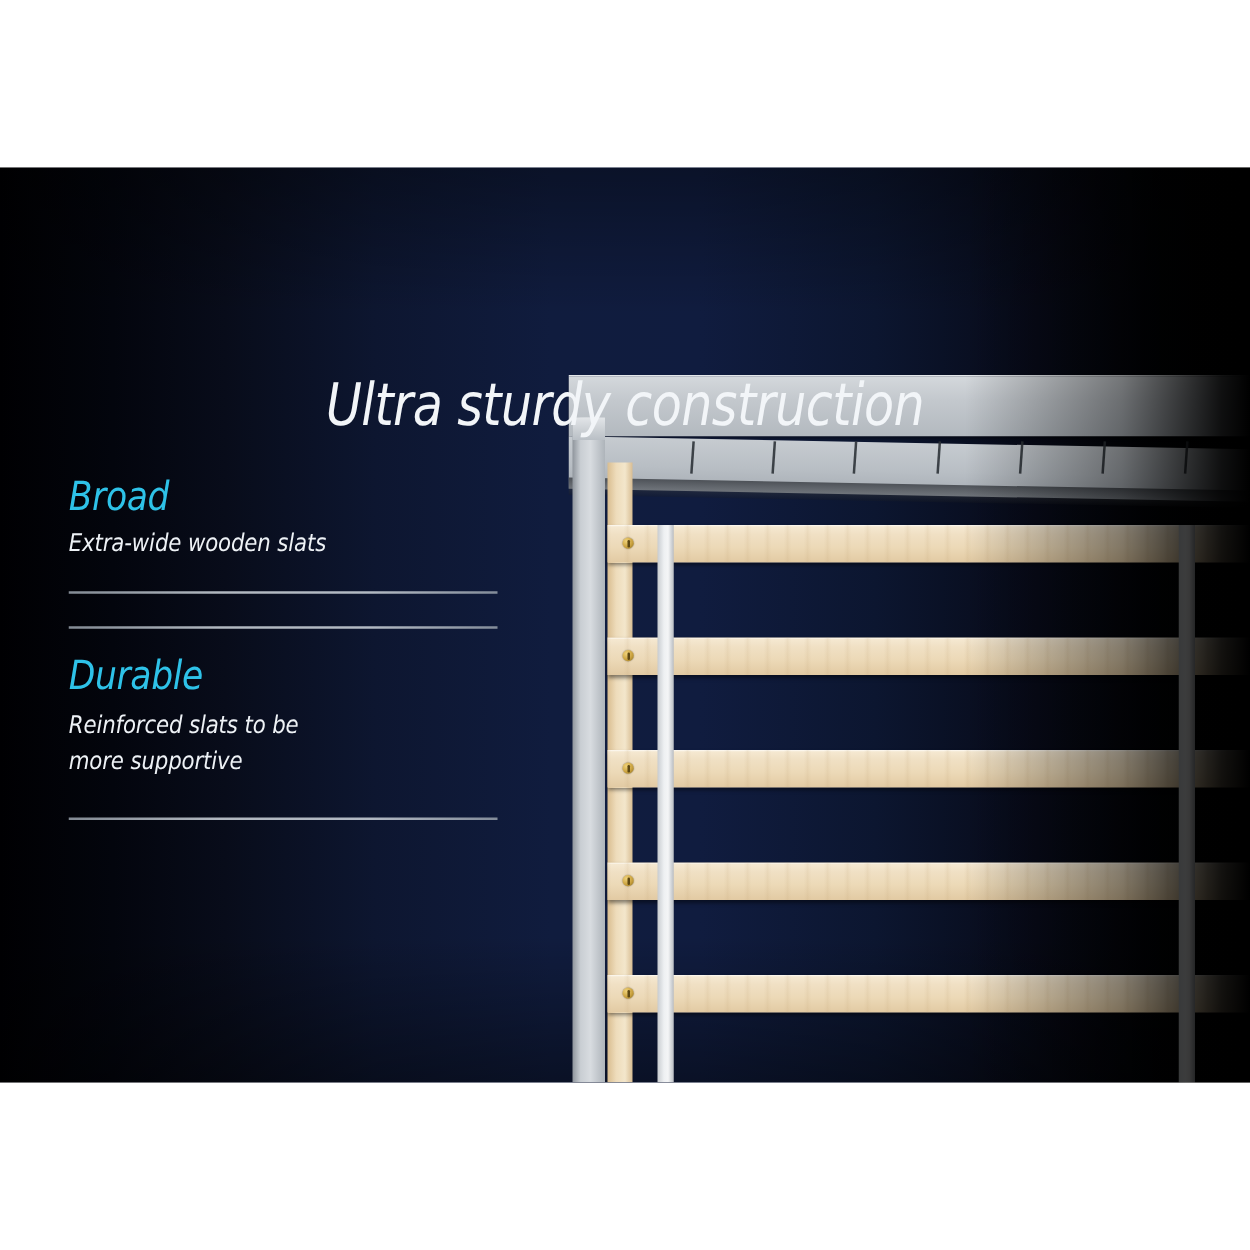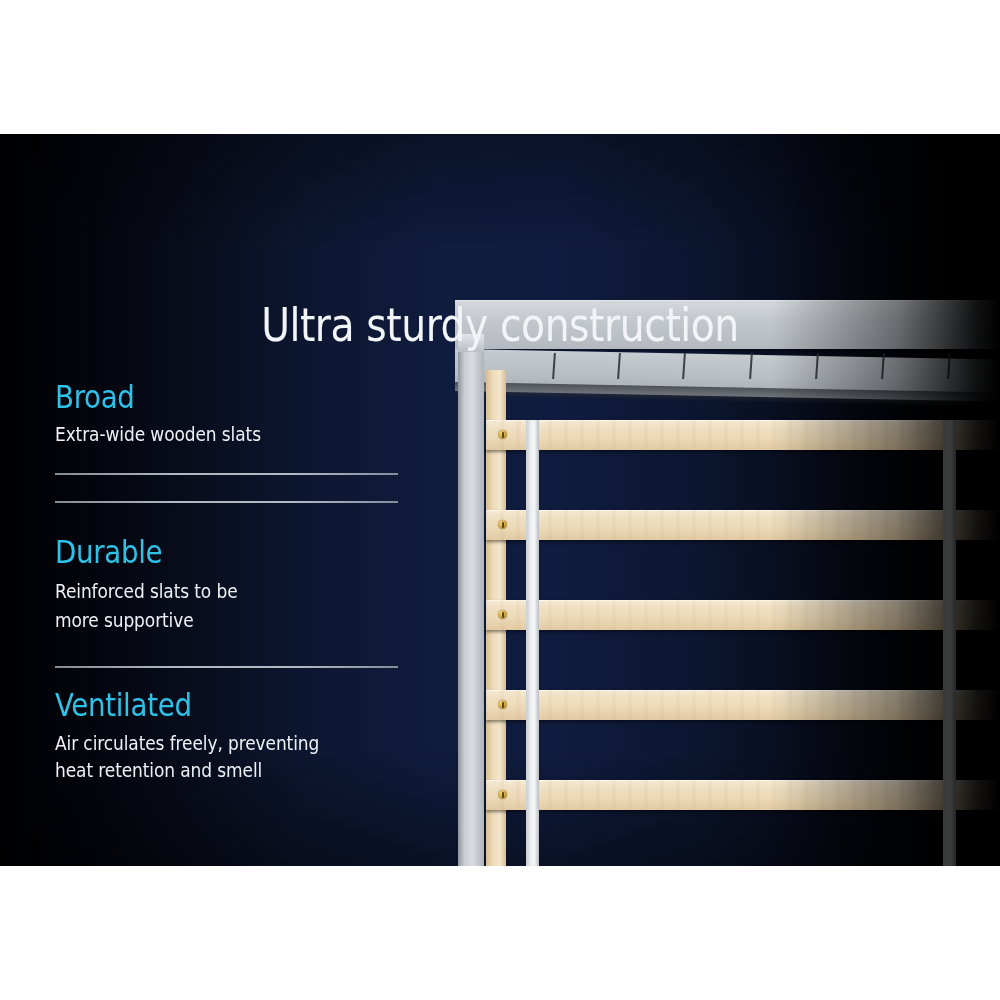--- a/index.html
+++ b/index.html
@@ -17,20 +17,21 @@
         #000002 0%,
         #03050d 9%,
         #080c1a 18%,
         #0d1630 30%,
         #101c3e 44%,
         #101c3f 56%,
         #0c1630 70%,
         #070a18 83%,
         #010204 93%,
         #000000 100%);
+    font-style: italic;
   }
   
   #panel::after{
     content:""; position:absolute; inset:0; pointer-events:none;
     background:linear-gradient(180deg, rgba(0,0,0,.35) 0%, rgba(0,0,0,0) 16%,
                 rgba(0,0,0,0) 84%, rgba(0,0,0,.40) 100%);
   }
 
   
   #headline{
@@ -63,21 +64,21 @@
   .divider{
     width:343px; height:2px; margin:0;
     background:linear-gradient(90deg,#9aa3ad 0%,#cfd6dd 35%,#cfd6dd 70%,#98a1ab 100%);
     opacity:.85;
   }
   
   #feat-broad      { margin-bottom:8px; }
   #div-1 { margin-top:24px; }
   #feat-supportive { margin-top:20px; }
   #div-2 { margin-top:26px; }
-  #feat-durable    { margin-top:33px; }
+  #feat-durable    { margin-top:21px; }
   #div-3 { margin-top:30px; }
   #feat-ventilated { margin-top:21px; }
   #feat-durable .f-body{ line-height:1.52; }
   #feat-ventilated .f-body{ line-height:1.40; }
 
   
   #bed{
     position:absolute; left:430px; top:0; width:570px; height:732px;
     z-index:3; overflow:hidden;
   }
@@ -217,23 +218,16 @@
       <div class="feature" id="feat-durable">
         <div class="f-head">Durable</div>
         <div class="f-body">
           <span>Reinforced slats to be</span>
           <span>more supportive</span>
         </div>
       </div>
 
       <div class="divider" id="div-3"></div>
 
-      <div class="feature" id="feat-ventilated">
-        <div class="f-head">Ventilated</div>
-        <div class="f-body">
-          <span>Air circulates freely, preventing</span>
-          <span>heat retention and smell</span>
-        </div>
-      </div>
 
     </div>
   </div>
 </div>
 
 </body></html>

